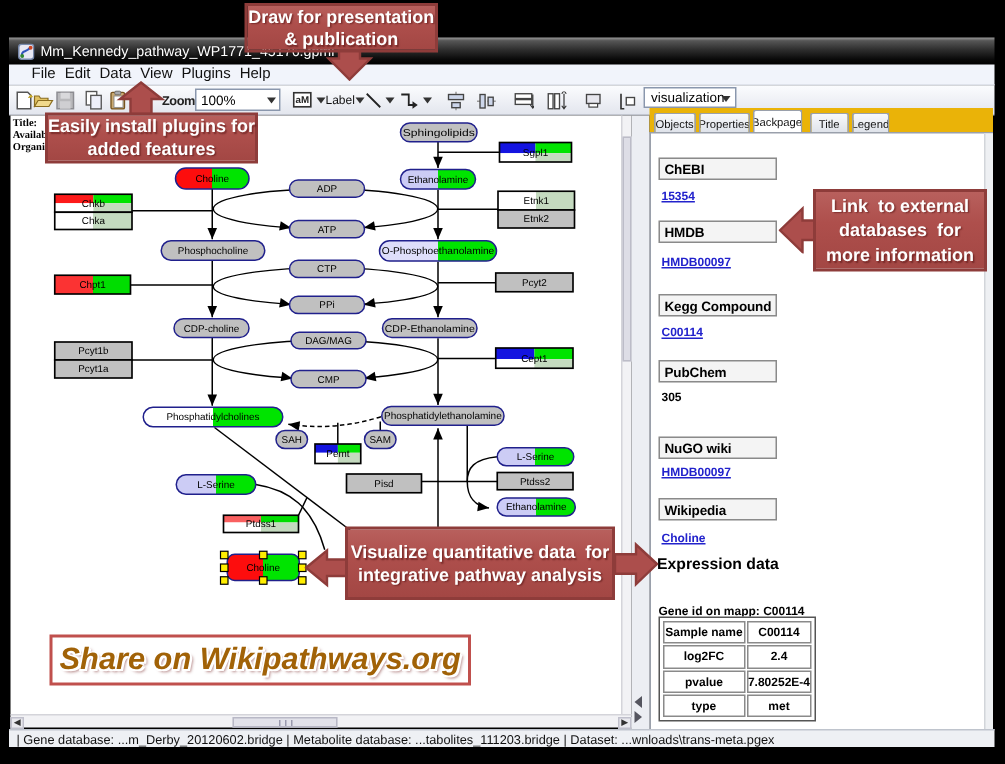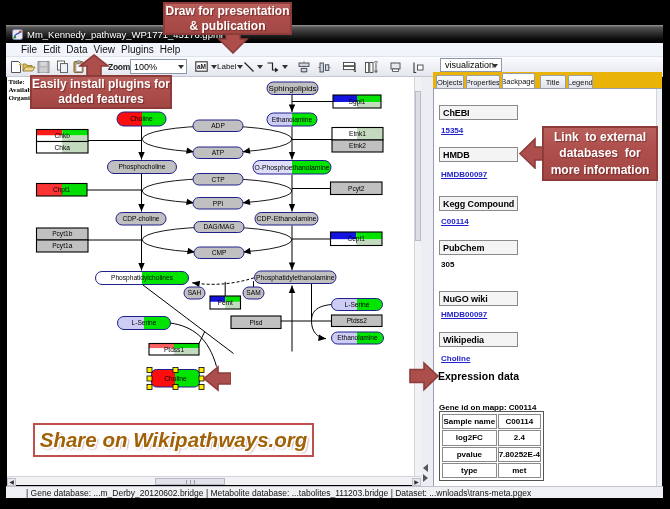--- a/index.html
+++ b/index.html
@@ -29,21 +29,21 @@
     border-top:4px solid #333; }
   #zoom-label { position:absolute; left:102px; top:5px; font-size:8.5px; font-weight:bold; letter-spacing:-0.3px; color:#222; }
   #zoom-combo { position:absolute; left:124px; top:2px; width:57px; height:15px;
     background:#fff; border:1px solid #8a97ad; font-size:9px; color:#000;
     display:flex; align-items:center; padding-left:3px; }
   #zoom-combo .caret { position:absolute; right:2px; top:5px; width:0; height:0;
     border-left:3px solid transparent; border-right:3px solid transparent; border-top:4px solid #333; }
   #label-btn { position:absolute; left:211px; top:5px; font-size:8px; color:#111; }
   #viz-combo { position:absolute; left:423px; top:1px; width:62px; height:14px;
     background:#fff; border:1px solid #8a97ad; font-size:9px; color:#000;
-    display:flex; align-items:center; padding-left:4px;margin-left:11px; }
+    display:flex; align-items:center; padding-left:4px; }
   #viz-combo .caret { position:absolute; right:3px; top:5px; width:0; height:0;
     border-left:3px solid transparent; border-right:3px solid transparent; border-top:4px solid #333; }
 
   
   #canvas { position:absolute; left:7px; top:77px; width:407px; height:399px; background:#fff; }
   #vscroll { position:absolute; left:414px; top:77px; width:7px; height:399px;
     background:#f2f2f5; border-left:1px solid #d4d4da; }
   #vthumb { position:absolute; left:0px; top:14px; width:6px; height:150px;
     background:#dddde6; border:1px solid #bcbcc8; }
   #hscroll { position:absolute; left:7px; top:476px; width:414px; height:9px;
@@ -80,21 +80,21 @@
   #bp-table { position:absolute; left:5px; top:322px; width:105px; height:70px;
     border:1px solid #555; background:#fff; padding:1px; }
   #bp-table table { border-collapse:separate; border-spacing:1px; width:100%; height:100%; }
   #bp-table td { border:1px solid #8a8a8a; font-size:8px; white-space:nowrap; font-weight:bold; color:#000;
     text-align:center; vertical-align:middle; padding:0; }
   #bp-table td.c1 { width:57px; }
 
   
   #statusbar { position:absolute; left:6px; top:486px; width:657px; height:12px;
     background:#eef0f4; border-top:1px solid #bfc4cd; font-size:8.5px; color:#111;
-    display:flex; align-items:center; padding-left:20px; white-space:nowrap; }
+    display:flex; align-items:center; padding-left:5px; white-space:nowrap; }
 
   
   .callout { position:absolute; background:linear-gradient(180deg,#b8605d 0%,#ae4f4c 40%,#a34744 100%);
     border:2px solid #8e3c3a; color:#fff; font-weight:bold; text-align:center;
     text-shadow:1px 1px 1px rgba(60,0,0,.45); z-index:20;
     display:flex; flex-direction:column; align-items:center; justify-content:center; }
   .callout .cl { line-height:15px; font-size:12px; white-space:pre; }
   .callout-arrow { position:absolute; z-index:19; }
 
   #share-banner { position:absolute; left:33px; top:423px; width:281px; height:34px;
@@ -580,20 +580,24 @@
 
   <div class="callout" style="left:542px;top:126px;width:116px;height:55px">
     <span class="cl" style="line-height:16.5px;font-size:12px">Link  to external</span>
     <span class="cl" style="line-height:16.5px;font-size:12px">databases  for</span>
     <span class="cl" style="line-height:16.5px;font-size:12px">more information</span>
   </div>
   <svg class="callout-arrow" style="left:519px;top:137px" width="25" height="32" viewBox="0 0 25 32">
     <path d="M1,16.5 L16,2 L16,10 L25,10 L25,23 L16,23 L16,31 Z" fill="#ac4e4c" stroke="#8e3c3a" stroke-width="1.6"></path>
   </svg>
 
+  <div class="callout" style="left:230px;top:351px;width:180px;height:49px">
+    <span class="cl">Visualize quantitative data  for</span>
+    <span class="cl">integrative pathway analysis</span>
+  </div>
   <svg class="callout-arrow" style="left:203px;top:365px" width="28" height="27" viewBox="0 0 28 27">
     <path d="M1,13.5 L15,2 L15,8 L28,8 L28,19 L15,19 L15,25 Z" fill="#ac4e4c" stroke="#8e3c3a" stroke-width="1.6"></path>
   </svg>
   <svg class="callout-arrow" style="left:409px;top:361px" width="30" height="31" viewBox="0 0 30 31">
     <path d="M29,15 L15,2 L15,8.5 L1,8.5 L1,21.5 L15,21.5 L15,28.5 Z" fill="#ac4e4c" stroke="#8e3c3a" stroke-width="1.6"></path>
   </svg>
 
   <div id="share-banner">
     <span class="sh">Share on Wikipathways.org</span>
   </div>

